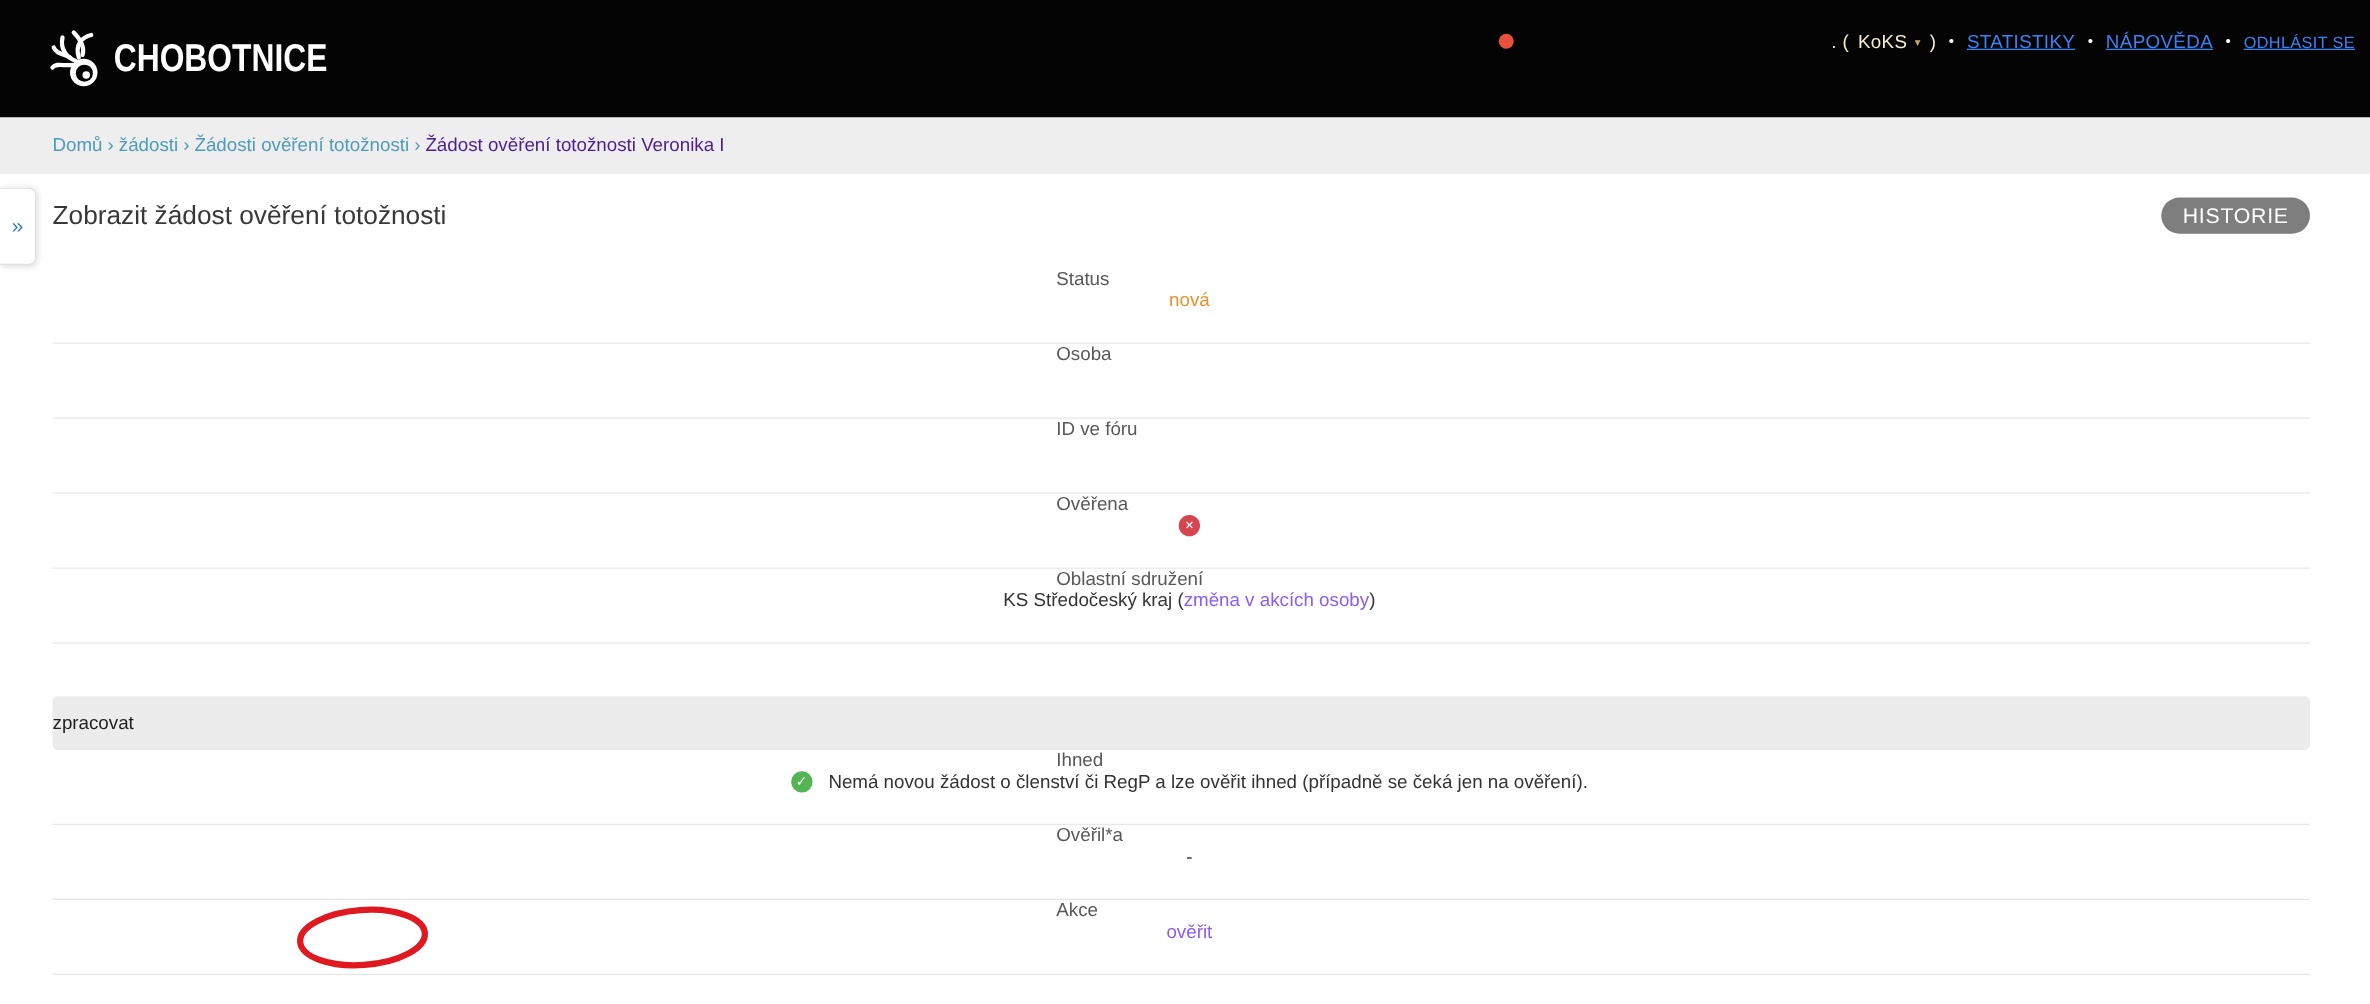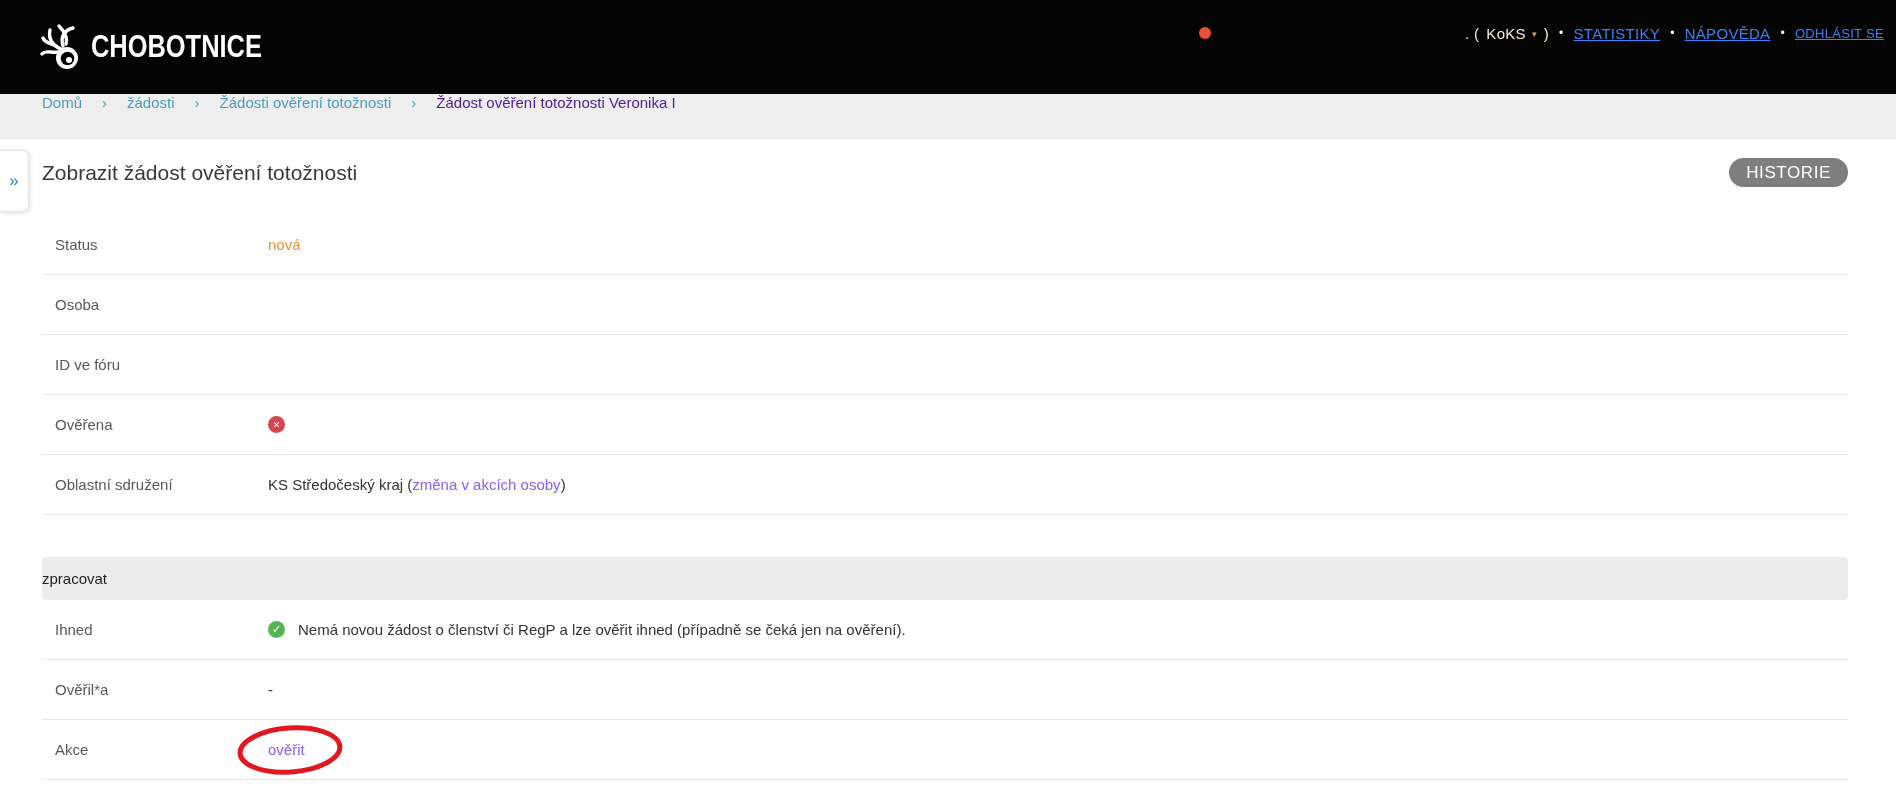--- a/index.html
+++ b/index.html
@@ -26,21 +26,21 @@
   }
   .header-right .bullet { color:#ffffff; font-size:12px; margin:0 3px; }
   .header-right .hlink { color:#3b82f6; text-decoration:underline; cursor:pointer; }
   .header-right .hlink.small { font-size:13px; }
   .org-group { display:flex; align-items:center; gap:6px; cursor:pointer; }
   .org-arrow { font-size:9px; color:#cfa868; margin-top:2px; }
 
   
   .crumb-bar {
     position:absolute; top:94px; left:0; width:1896px; height:45px; background:#eeeeee;
-    display:flex; align-items:flex-start; padding-left:42px; font-size:15px; gap:20px; white-space:nowrap;
+    display:flex; align-items:center; padding-left:42px; font-size:15px; gap:4px; white-space:nowrap;
   }
   .crumb-link { color:#4f9cba; cursor:pointer; }
   .crumb-sep { color:#4f9cba; }
   .crumb-current { color:#4c1d95; }
 
   
   .toggle-tab {
     position:absolute; top:150px; left:0; width:29px; height:62px; background:#fff;
     border:1px solid #e2e2e2; border-left:none; border-radius:0 6px 6px 0;
     box-shadow:1px 1px 5px rgba(0,0,0,.13);
@@ -55,21 +55,21 @@
     background:#7e7e7e; border:none; border-radius:15px;
     color:#fff; font-size:17px; letter-spacing:.6px;
     display:flex; align-items:center; cursor:pointer;
     font-family:"Liberation Sans","DejaVu Sans",sans-serif;
   }
 
   
   .details { position:absolute; top:215px; left:42px; width:1806px; }
   .row {
     display:flex; align-items:center; height:60px; padding-left:13px;
-    border-bottom:1px solid #e7e7e7; position:relative;
+    border-bottom:1px solid #e7e7e7; position:relative;flex-direction:column;
   }
   .lbl { width:213px; flex:none; color:#585858; font-size:15px; }
   .val { font-size:15px; color:#333; white-space:pre-wrap; display:flex; align-items:center; }
   .val-status { color:#e8922d; }
   .link { color:#8b5cf6; cursor:pointer; text-decoration:none; }
 
   .icon-circle {
     width:17px; height:17px; border-radius:50%; flex:none;
     display:inline-flex; align-items:center; justify-content:center;
     color:#fff; font-weight:700;

